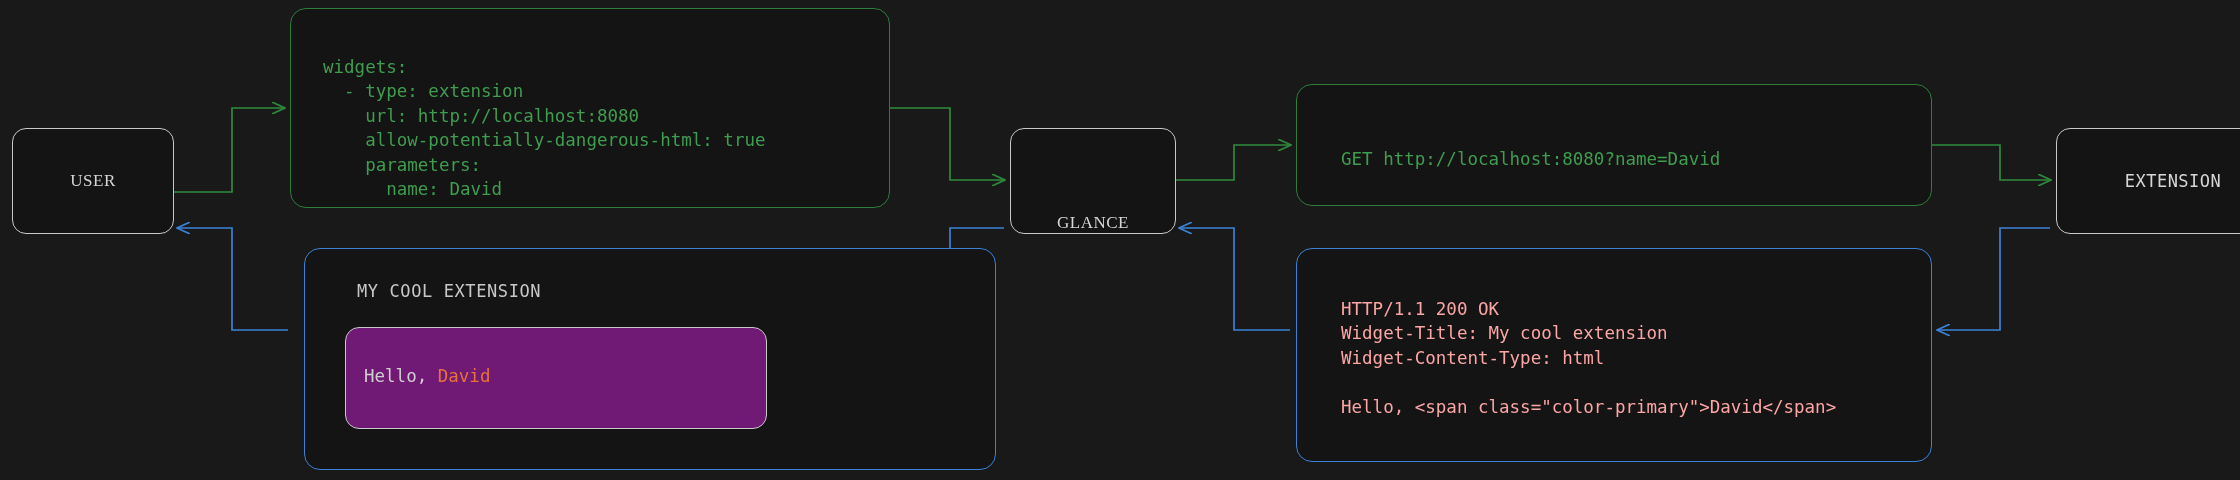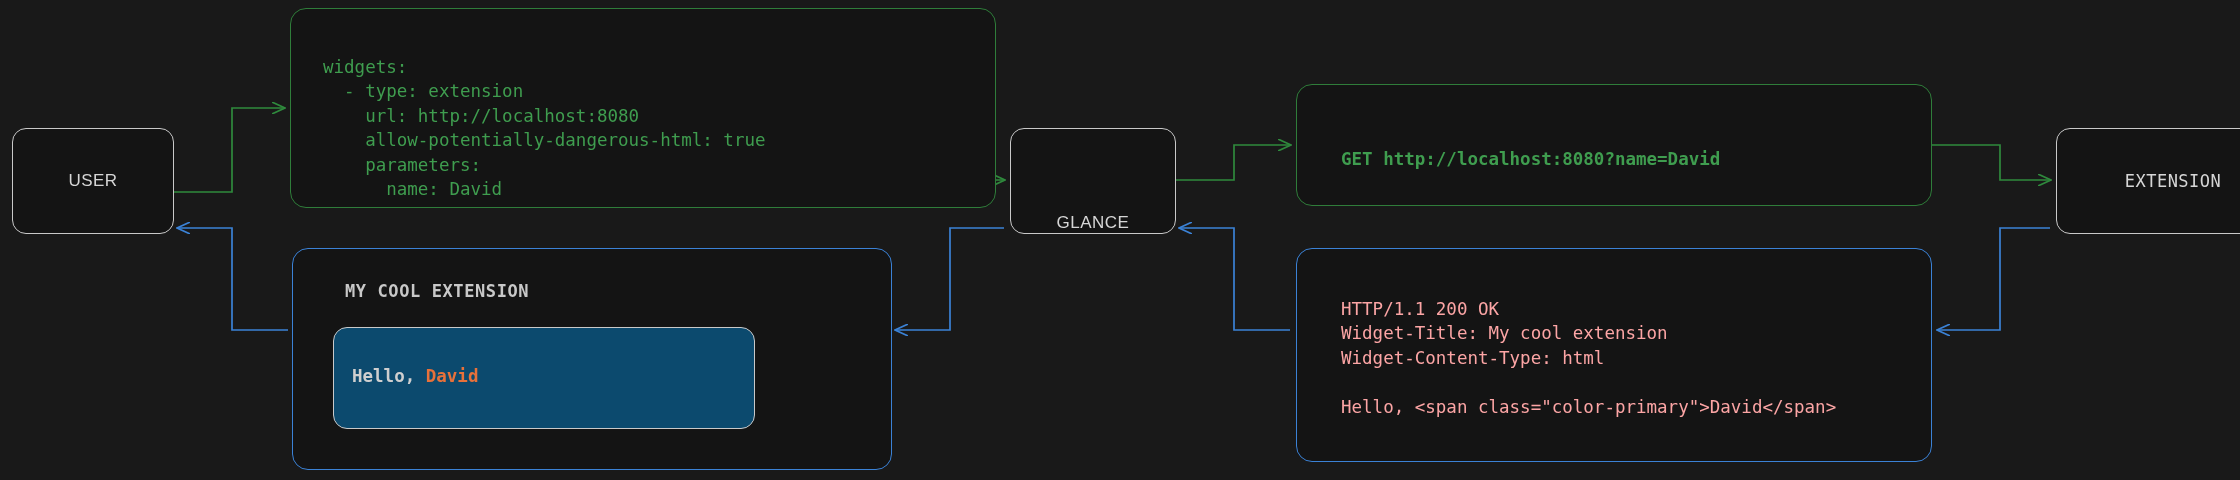--- a/index.html
+++ b/index.html
@@ -14,21 +14,21 @@
   
   .node{
     position:absolute;
     border:1.6px solid #c9c9c9;
     border-radius:14px;
     background:#141414;
     display:flex;align-items:center;justify-content:center;
     color:#d6d6d6;
     letter-spacing:.5px;
   }
-  .node.sans{font-family:Liberation Sans, sans-serif;font-size:17px;}
+  .node.sans{font-family:Liberation Serif, serif;font-size:17px;}
   .node.mono{font-family:"DejaVu Sans Mono",monospace;font-size:17px;padding-left:32px;}
 
   #user{left:12px;top:128px;width:160px;height:104px;}
   #glance{left:1010px;top:128px;width:164px;height:104px;align-items:flex-end;}
   #extension{left:2056px;top:128px;width:168px;height:104px;}
 
   
   .panel{
     position:absolute;
     border-radius:16px;
@@ -40,39 +40,39 @@
 
   .code{
     font-family:"DejaVu Sans Mono",monospace;
     font-size:17.5px;
     line-height:24.5px;
     white-space:pre;
   }
   .code.green{color:#3f9d4f;}
   .code.blue{color:#fca5a5;}
 
-  #yaml-panel{left:290px;top:8px;width:706px;height:200px;}
+  #yaml-panel{left:290px;top:8px;width:600px;height:200px;}
   #yaml-code{position:absolute;left:32px;top:28px;}
 
-  #get-panel{left:1296px;top:84px;width:636px;height:122px;font-weight:bold;}
+  #get-panel{left:1296px;top:84px;width:636px;height:122px;}
   #get-code{position:absolute;left:44px;top:44px;}
 
   #resp-panel{left:1296px;top:248px;width:636px;height:214px;}
   #resp-code{position:absolute;left:44px;top:30px;}
 
   
-  #widget-panel{left:292px;top:248px;width:600px;height:222px;font-weight:bold;}
+  #widget-panel{left:304px;top:248px;width:692px;height:222px;}
   #widget-title{
     position:absolute;left:52px;top:32px;
     font-family:"DejaVu Sans Mono",monospace;
     font-size:17px;color:#c8c8c8;letter-spacing:.6px;
   }
   #widget-card{
     position:absolute;left:40px;top:78px;width:420px;height:100px;
-    border:1.5px solid #c9c9c9;border-radius:14px;background:#0c4a6e;text-align:center;
+    border:1.5px solid #c9c9c9;border-radius:14px;background:#701a75;text-align:center;
   }
   #widget-body{
     position:absolute;left:18px;top:38px;
     font-family:"DejaVu Sans Mono",monospace;
     font-size:17.5px;color:#cfcfcf;white-space:pre;
   }
   .accent{color:#e8713a;}
 
   
   #wires{position:absolute;left:0;top:0;width:2240px;height:480px;}

